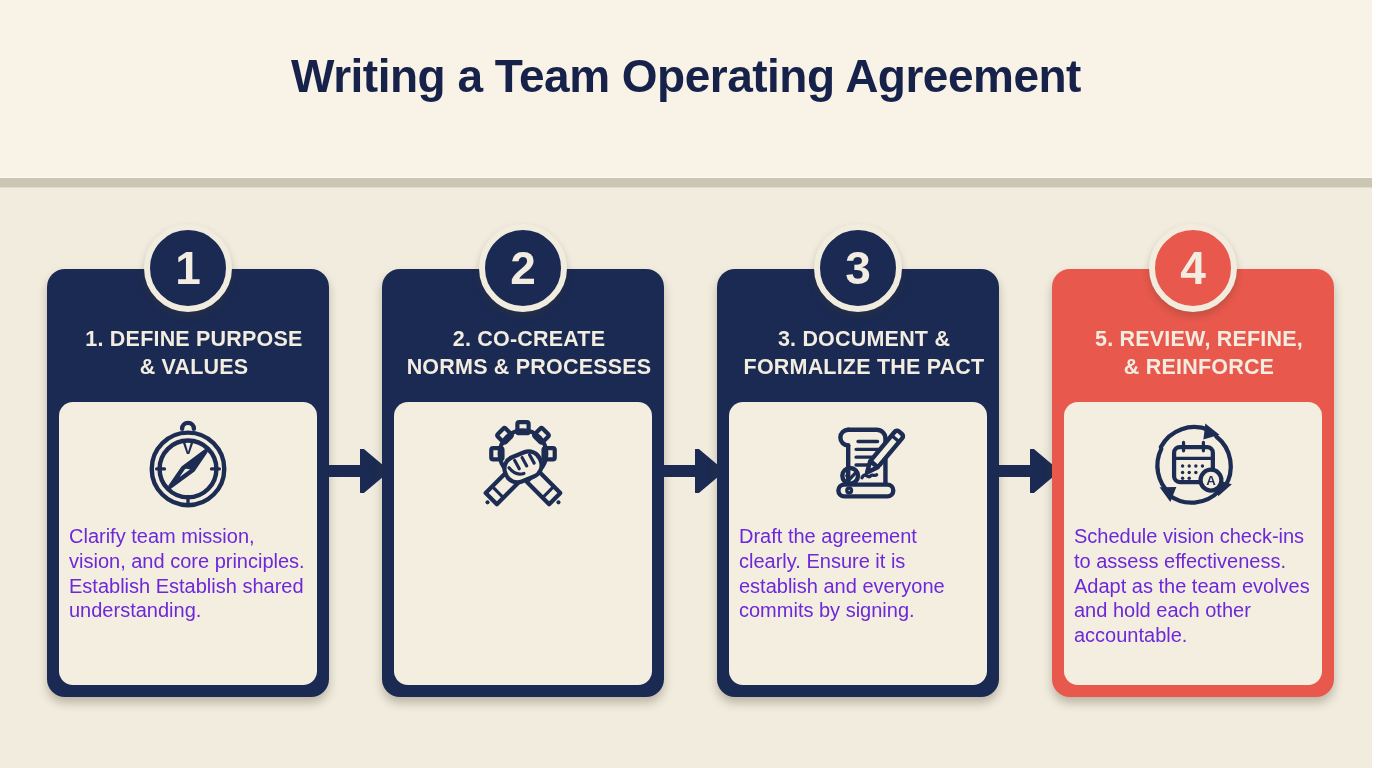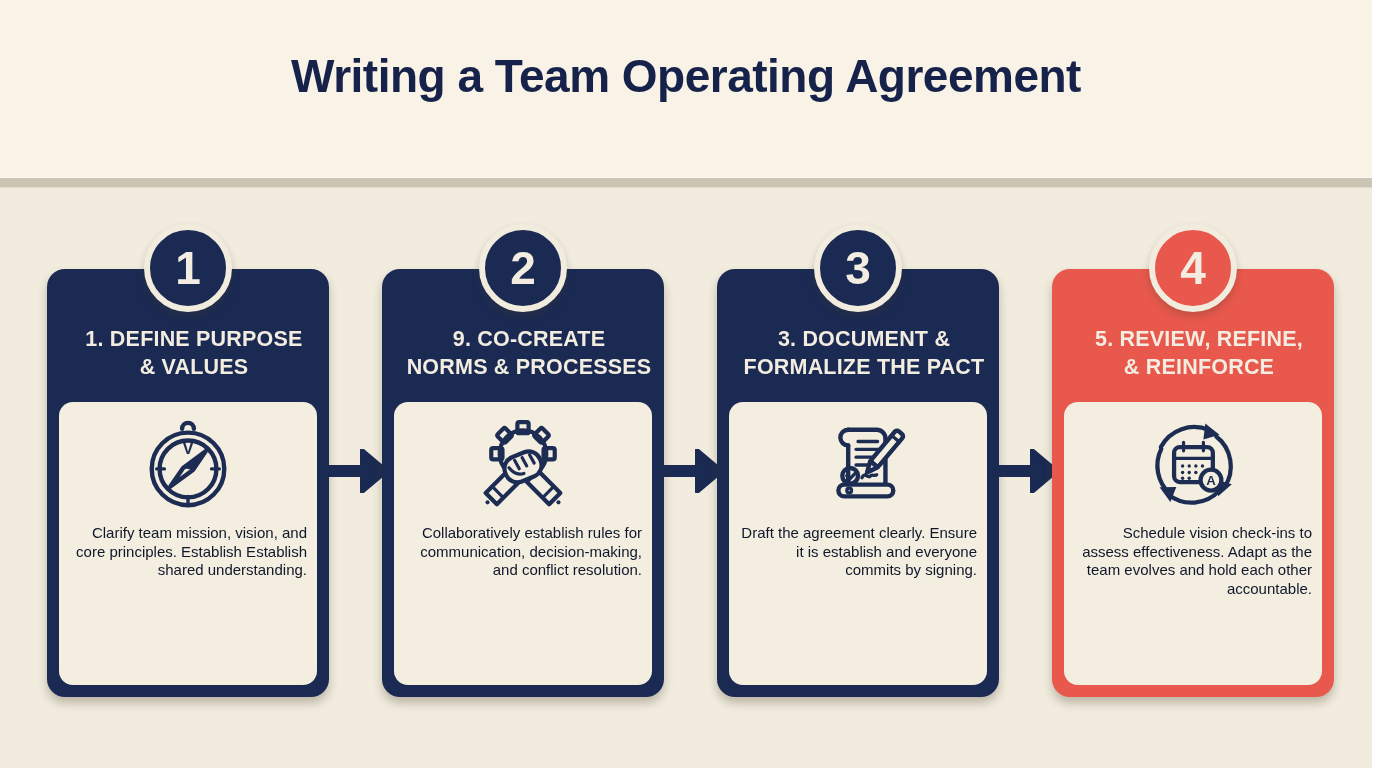--- a/index.html
+++ b/index.html
@@ -26,22 +26,22 @@
     display:flex;align-items:center;justify-content:center;
     font-size:46px;font-weight:700;color:#F2EDE0;box-shadow:0 4px 7px rgba(70,60,40,.25);}
   .navy .badge{background:#1B2A52;}
   .coral .badge{background:#E8584C;}
   .card-title{margin-top:56px;padding:0 10px;text-align:center;color:#F2EDE0;
     font-weight:700;font-size:21.5px;line-height:1.32;letter-spacing:.2px;margin-left:12px;}
   .card-title span{display:block;}
   .panel{position:absolute;top:133px;left:12px;right:12px;bottom:12px;background:#F3EEE0;
     border-radius:14px;display:flex;flex-direction:column;align-items:center;padding:12px 10px;}
   .icon-box{height:102px;display:flex;align-items:center;justify-content:center;}
-  .step-desc{margin-top:8px;max-width:238px;text-align:right;color:#0f172a;
-    font-size:15px;line-height:1.24;}
+  .step-desc{margin-top:8px;max-width:238px;text-align:left;color:#6d28d9;
+    font-size:20px;line-height:1.24;}
 
   
   .arrow-slot{position:relative;width:53px;}
   .arrow-svg{position:absolute;top:219px;left:-5px;}
 
   svg .stroke{stroke:#1D2C52;stroke-width:4.5;fill:none;stroke-linecap:round;stroke-linejoin:round;}
   svg .thin{stroke:#1D2C52;stroke-width:3.4;fill:none;stroke-linecap:round;stroke-linejoin:round;}
   svg .fillnavy{fill:#1D2C52;}
   svg .cream{fill:#F3EEE0;}
   svg text{font-family:"Liberation Sans",sans-serif;font-weight:700;fill:#1D2C52;}
@@ -89,21 +89,21 @@
         <rect x="0" y="16" width="42" height="12" fill="#1B2A52"></rect>
         <polygon points="38,1 63,22 38,43" fill="#1B2A52" stroke="#1B2A52" stroke-width="4" stroke-linejoin="round"></polygon>
       </svg>
     </div>
 
     <div class="card navy">
       <div class="badge">
         <span>2</span>
       </div>
       <div class="card-title">
-        <span>9. CO-CREATE</span>
+        <span>2. CO-CREATE</span>
         <span>NORMS &amp; PROCESSES</span>
       </div>
       <div class="panel">
         <div class="icon-box">
           <svg width="112" height="96" viewBox="0 0 120 100">
             <g>
               <rect class="stroke" x="54" y="4" width="12" height="12" rx="2"></rect>
               <rect class="stroke" x="54" y="4" width="12" height="12" rx="2" transform="rotate(45 60 38)"></rect>
               <rect class="stroke" x="54" y="4" width="12" height="12" rx="2" transform="rotate(90 60 38)"></rect>
               <rect class="stroke" x="54" y="4" width="12" height="12" rx="2" transform="rotate(-45 60 38)"></rect>
@@ -113,21 +113,20 @@
             <polygon class="stroke cream" points="44,56 56,68 32,92 20,80"></polygon>
             <polygon class="stroke cream" points="76,56 64,68 88,92 100,80"></polygon>
             <path class="thin" d="M27,73 l10,10 M93,73 l-10,10"></path>
             <circle class="fillnavy" cx="22" cy="90" r="2.2"></circle>
             <circle class="fillnavy" cx="98" cy="90" r="2.2"></circle>
             <rect class="stroke cream" x="40" y="38" width="40" height="28" rx="13" transform="rotate(-22 60 52)"></rect>
             <path class="thin" d="M51,45 l5,9 M59,42 l5,9 M67,39 l5,9"></path>
             <path class="thin" d="M45,53 q7,9 16,6"></path>
           </svg>
         </div>
-        <div class="step-desc">Collaboratively establish rules for communication, decision-making, and conflict resolution.</div>
       </div>
     </div>
 
     <div class="arrow-slot">
       <svg class="arrow-svg" width="63" height="44" viewBox="0 0 63 44">
         <rect x="0" y="16" width="42" height="12" fill="#1B2A52"></rect>
         <polygon points="38,1 63,22 38,43" fill="#1B2A52" stroke="#1B2A52" stroke-width="4" stroke-linejoin="round"></polygon>
       </svg>
     </div>
 

